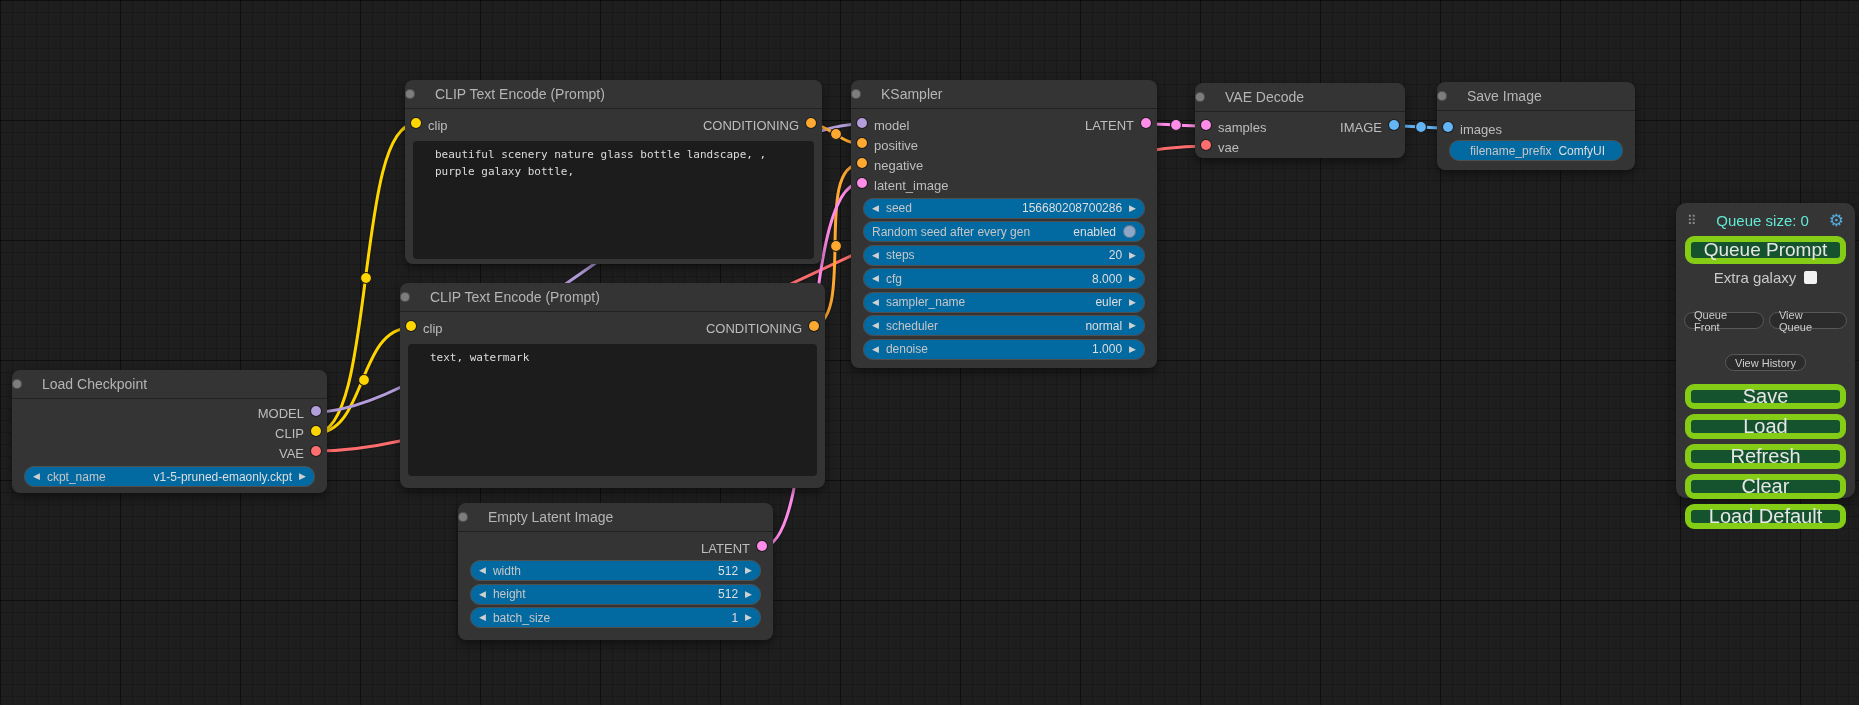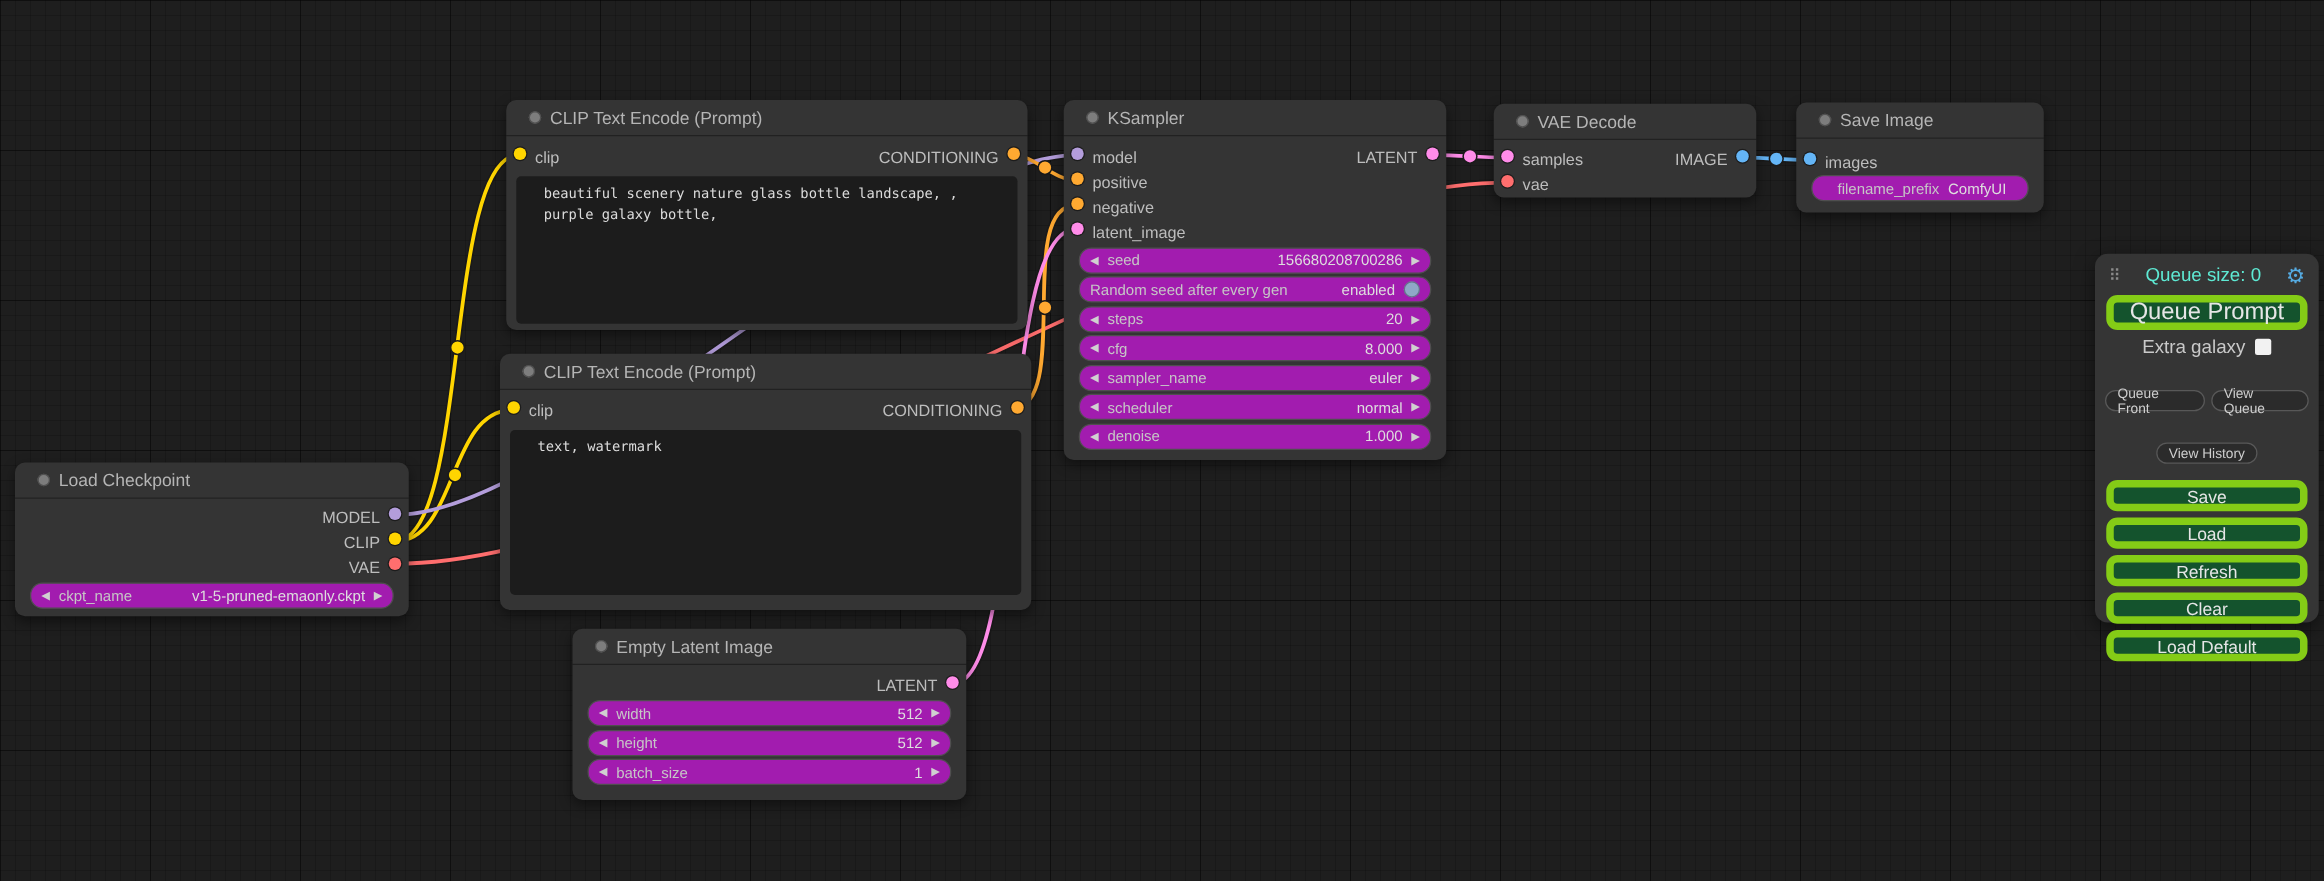--- a/index.html
+++ b/index.html
@@ -12,31 +12,31 @@
       linear-gradient(90deg, rgba(0,0,0,.40) 1px, transparent 1px),
       linear-gradient(rgba(0,0,0,.16) 1px, transparent 1px),
       linear-gradient(90deg, rgba(0,0,0,.16) 1px, transparent 1px);
     background-size:120px 120px,120px 120px,12px 12px,12px 12px;
   }
   #wires{position:absolute;left:0;top:0;z-index:1;}
   .node{
     position:absolute;z-index:2;background:#343434;border-radius:8px;
     box-shadow:0 4px 10px rgba(0,0,0,.45);color:#b9b9b9;box-sizing:border-box;
   }
-  .nhead{height:28px;display:flex;align-items:center;gap:7px;padding:0 18px;
+  .nhead{height:28px;display:flex;align-items:center;gap:20px;padding:0 0;
     border-bottom:1px solid rgba(0,0,0,.35);}
   .ndot{width:10px;height:10px;border-radius:50%;background:#7d7d7d;flex:none;
     box-shadow:inset 0 0 0 1px rgba(0,0,0,.35);}
   .ntitle{font-size:14px;color:#b5b5b5;white-space:nowrap;}
   .row{height:20px;display:flex;align-items:center;justify-content:space-between;padding:0 6px;}
   .row.out-only{justify-content:flex-end;}
   .pin{display:flex;align-items:flex-start;gap:7px;}
   .pdot{width:10px;height:10px;border-radius:50%;flex:none;box-shadow:0 0 0 1px rgba(0,0,0,.45);}
   .plabel{font-size:13px;color:#bdbdbd;white-space:nowrap;}
-  .widget{height:19px;margin:2.5px 12px;background:#a21caf;border:1px solid #4f4f4f;
+  .widget{height:19px;margin:2.5px 12px;background:#0369a1;border:1px solid #4f4f4f;
     border-radius:10px;display:flex;align-items:center;padding:0 8px;gap:7px;
     font-size:12px;color:#c6c6c6;white-space:nowrap;}
   .wval{margin-left:auto;color:#dedede;}
   .warr{font-size:9px;color:#d0d0d0;line-height:1;}
   .wtext{background:#1c1c1c;border-radius:4px;margin:0 8px;padding:5px 22px;
     font-family:"DejaVu Sans Mono",monospace;font-size:11px;color:#dcdcdc;
     line-height:1.55;overflow:hidden;box-sizing:border-box;}
   .toggle{width:13px;height:13px;border-radius:50%;flex:none;box-shadow:inset 0 0 0 1px rgba(0,0,0,.3);}
 
   .panel{position:absolute;left:1676px;top:203px;width:179px;height:295px;z-index:3;
@@ -48,21 +48,21 @@
   .pgear{font-size:17px;line-height:1;cursor:pointer;}
   .btn{display:flex;align-items:center;justify-content:center;background:#14532d;
     border:6px solid #84cc16;border-radius:9px;color:#e6e6e6;cursor:pointer;box-sizing:border-box;}
   .btn-lg{height:28px;font-size:19px;margin:0 1px 5px;}
   .extra{display:flex;align-items:center;justify-content:center;gap:8px;
     font-size:15px;color:#c9c9c9;margin:3px 0 6px;}
   .checkbox{width:13px;height:13px;background:#f2f2f2;border-radius:2px;cursor:pointer;}
   .pill-row{display:flex;gap:5px;justify-content:center;margin-bottom:5px;}
   .btn-sm{height:17px;font-size:11px;border-radius:9px;padding:0 9px;background:#2b2b2b;
     border:1px solid #585858;color:#cfcfcf;margin-top:20px;}
-  .btn-mid{height:25px;font-size:14px;margin:0 1px 5px;}
+  .btn-mid{height:25px;font-size:20px;margin:0 1px 5px;}
   .btn-stack{margin-top:13px;}
 </style>
 </head>
 <body>
 
 <svg id="wires" width="1859" height="705">
   <g fill="none" stroke="#151515" stroke-opacity="0.5" stroke-width="5.5" stroke-linecap="round">
     <path d="M316,433 C376,433 355,124 415,124"></path>
     <path d="M316,433 C366,433 358,328 410,328"></path>
     <path d="M316,412 C450,412 727,124 861,124"></path>

